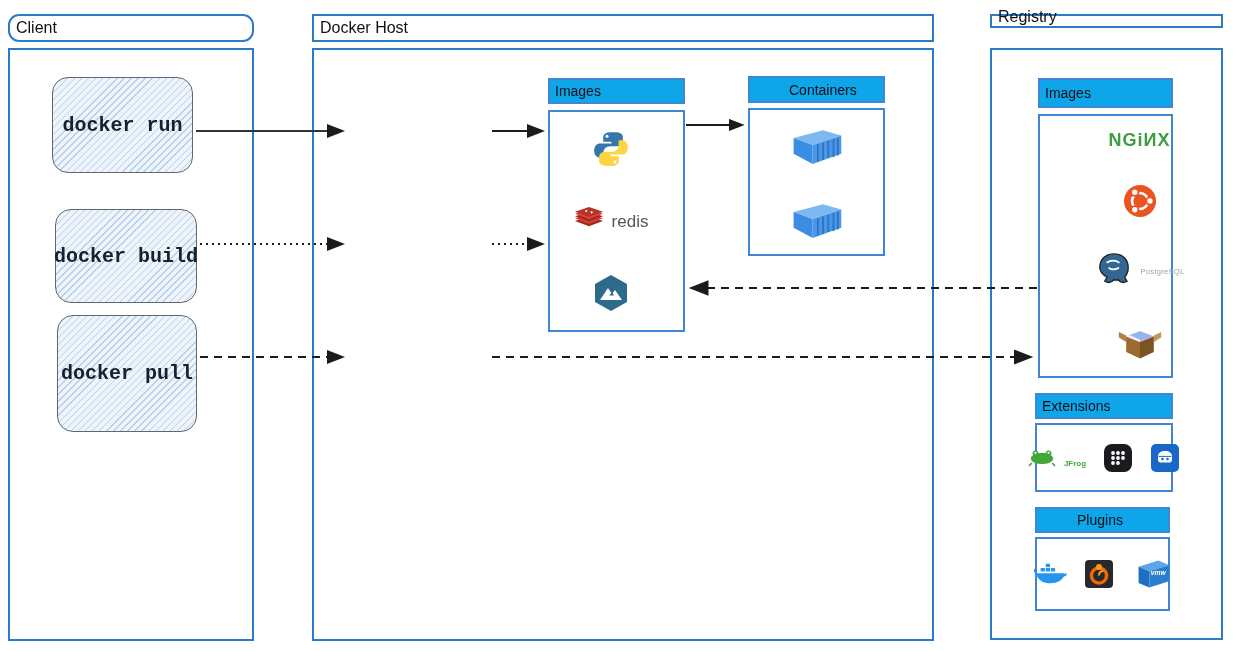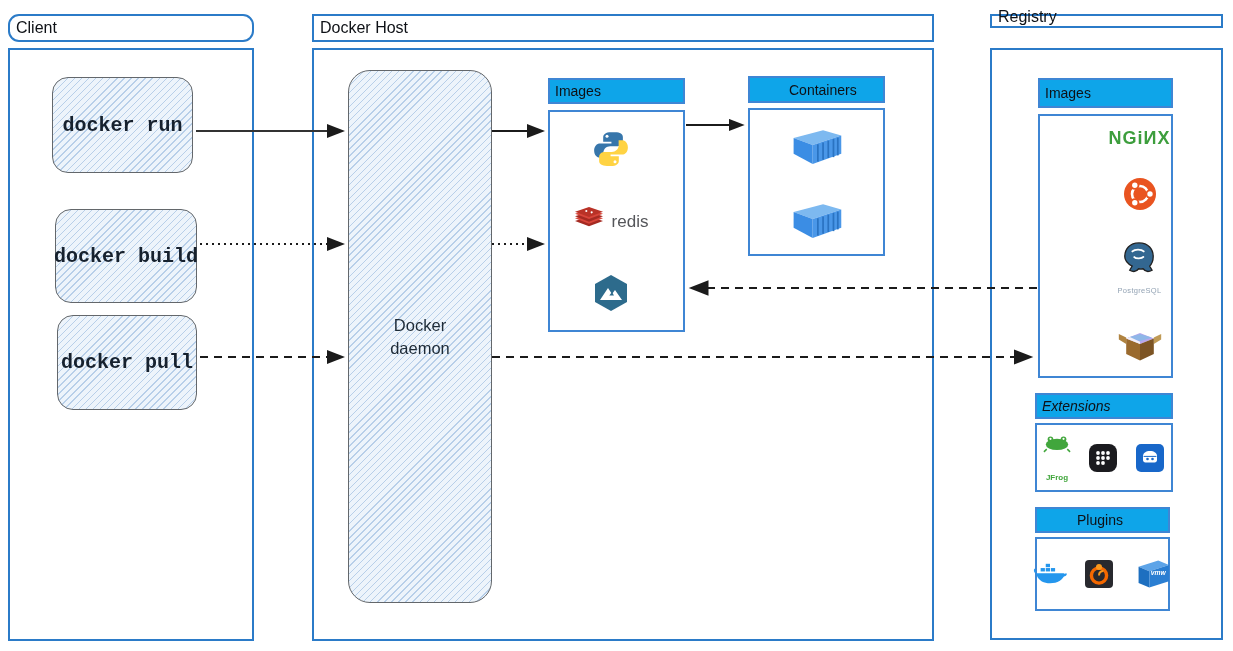--- a/index.html
+++ b/index.html
@@ -24,21 +24,21 @@
   .sketchbox{position:absolute;border:1.6px solid var(--sketch-border);border-radius:16px;
     background-color:#edf4fb;
     background-image:repeating-linear-gradient(135deg, rgba(130,170,215,.50) 0 1px, rgba(130,170,215,0) 1px 5px);
     display:flex;align-items:center;justify-content:center;}
   .cmdlabel{font-family:"Liberation Mono","DejaVu Sans Mono",monospace;font-weight:bold;
     font-size:20px;color:#16212e;white-space:nowrap;}
   .daemonlabel{font-size:16.5px;color:#1d2a36;text-align:center;width:92px;line-height:1.35;}
 
   .iconstack{position:absolute;display:flex;flex-direction:column;align-items:center;justify-content:space-around;}
   .iconrow{position:absolute;display:flex;flex-direction:row;align-items:center;justify-content:center;gap:17px;}
-  .icn{display:flex;flex-direction:column;align-items:center;justify-content:center;line-height:0;gap:8px;}
+  .icn{display:flex;align-items:center;justify-content:center;line-height:0;gap:8px;}
   .redisrow{display:flex;align-items:center;gap:7px;}
   .redistext{font-size:17px;color:#55565a;line-height:1;}
   .nginxtext{font-size:18px;font-weight:bold;color:#3d9e3d;letter-spacing:1px;line-height:1;}
   .pglabel{font-size:7.5px;color:#93a3b4;line-height:1;margin-top:2px;letter-spacing:.3px;}
   .jfroglabel{font-size:8px;font-weight:bold;color:#41a63c;line-height:1;margin-top:13px;}
 
   svg{display:block;}
   #overlay{position:absolute;left:0;top:0;pointer-events:none;}
 </style>
 </head>
@@ -60,27 +60,24 @@
     <span>Registry</span>
   </div>
   <div class="frame" style="left:990px;top:48px;width:233px;height:592px;"></div>
 
   <div class="sketchbox" style="left:52px;top:77px;width:141px;height:96px;">
     <span class="cmdlabel">docker run</span>
   </div>
   <div class="sketchbox" style="left:55px;top:194px;width:142px;height:94px;margin-top:15px;">
     <span class="cmdlabel">docker build</span>
   </div>
-  <div class="sketchbox" style="left:57px;top:315px;width:140px;height:95px;">
+  <div class="sketchbox" style="left:57px;top:315px;width:140px;height:117px;">
     <span class="cmdlabel">docker pull</span>
   </div>
 
-  <div class="sketchbox" style="left:348px;top:70px;width:144px;height:533px;border-radius:22px;">
-    <span class="daemonlabel">Docker daemon</span>
-  </div>
 
   <div class="subtitlebox" style="left:548px;top:78px;width:137px;height:26px;">
     <span>Images</span>
   </div>
   <div class="subframe" style="left:548px;top:110px;width:137px;height:222px;"></div>
   <div class="iconstack" style="left:548px;top:110px;width:125px;height:222px;">
 
     <span class="icn">
       <svg width="40" height="40" viewBox="0 0 64 64">
         <path fill="#3776ab" d="M32 5c-8.5 0-12.5 3.2-12.5 8.4v6.9h13.2v2.8H14.6c-5.3 0-9.6 4.3-9.6 11.4s4.3 11.4 9.6 11.4h5.2v-8.2c0-5.9 5-10.3 10.9-10.3h12.2c4.6 0 8.1-3.6 8.1-8.2v-6.5C51 8.2 46.8 5 38.5 5H32z"></path>
@@ -187,21 +184,21 @@
         <polygon fill="#8fb7e8" points="12,13 25,9 38,13 25,17"></polygon>
         <polygon fill="#b08340" points="2,9 10,13 10,20 2,15"></polygon>
         <polygon fill="#c09a55" points="48,9 40,13 40,20 48,15"></polygon>
         <polygon fill="#9a6a2e" points="10,14 25,20 25,38 10,31"></polygon>
         <polygon fill="#7c5424" points="40,14 25,20 25,38 40,31"></polygon>
         <polygon fill="#f3f0fa" points="10,14 14,12.4 25,17.5 25,20"></polygon>
       </svg>
     </span>
   </div>
 
-  <div class="subtitlebox" style="left:1035px;top:393px;width:138px;height:26px;font-style:italic;">
+  <div class="subtitlebox" style="left:1035px;top:393px;width:138px;height:26px;">
     <span>Extensions</span>
   </div>
   <div class="subframe" style="left:1035px;top:423px;width:138px;height:69px;"></div>
   <div class="iconrow" style="left:1035px;top:423px;width:138px;height:69px;">
 
     <span class="icn">
       <svg width="28" height="19" viewBox="0 0 30 20">
         <ellipse fill="#41a63c" cx="15" cy="11" rx="12" ry="6"></ellipse>
         <circle fill="#41a63c" cx="8" cy="5.5" r="3"></circle>
           <circle fill="#41a63c" cx="22" cy="5.5" r="3"></circle>

